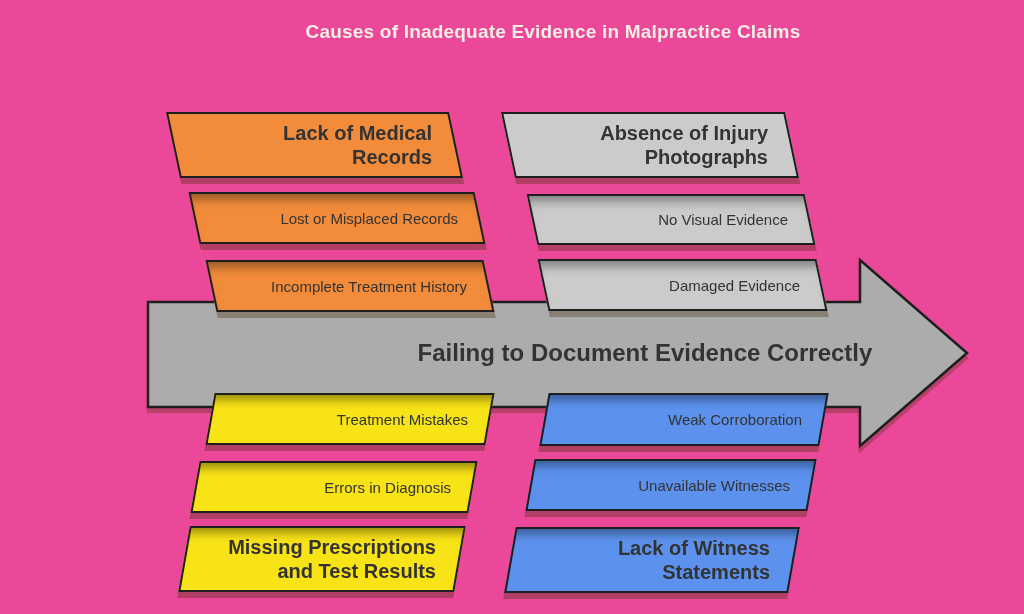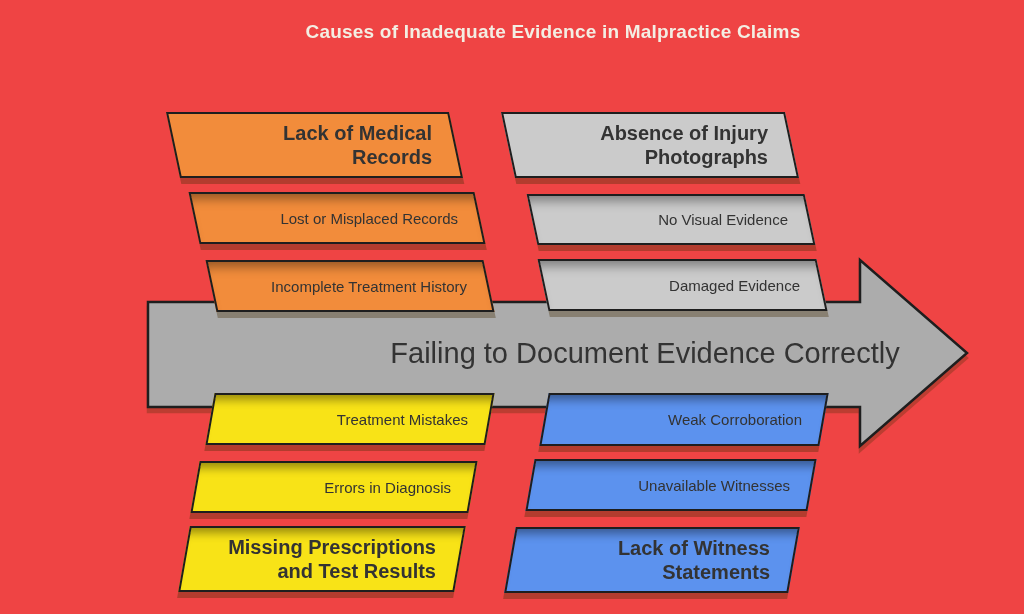--- a/index.html
+++ b/index.html
@@ -1,29 +1,29 @@
 <!DOCTYPE html>
 <html><head>
 <meta charset="utf-8">
 <style>
   html,body{margin:0;padding:0;}
   body{font-family:"Liberation Sans", sans-serif;}
   #canvas{
     position:relative;width:1024px;height:614px;overflow:hidden;
-    background:#ef4444;
+    background:#ec4899;
   }
   #title{
     position:absolute;top:21px;left:82px;right:0;
     text-align:center;font-size:19px;font-weight:bold;
     color:#F3EEE3;letter-spacing:0.2px;
   }
   #arrow-svg{position:absolute;left:0;top:250px;filter:drop-shadow(0 5px 0 rgba(70,45,5,0.30));}
   #arrow-label{
     position:absolute;left:300px;top:336px;width:690px;height:34px;line-height:34px;
-    text-align:center;font-size:29px;font-weight:normal;color:#333333;
+    text-align:center;font-size:24px;font-weight:bold;color:#333333;
   }
   .box{
     position:absolute;border:2px solid #1E1E1E;box-sizing:border-box;
     box-shadow:0 6px 0 rgba(70,45,5,0.35);
   }
   .lean-up{transform:skewX(12deg);}
   .lean-down{transform:skewX(-10deg);}
   .lean-up>.label{transform:skewX(-12deg);}
   .lean-down>.label{transform:skewX(10deg);}
   .shaded{box-shadow:0 6px 0 rgba(70,45,5,0.35), inset 0 13px 10px -8px rgba(0,0,0,0.38);}

